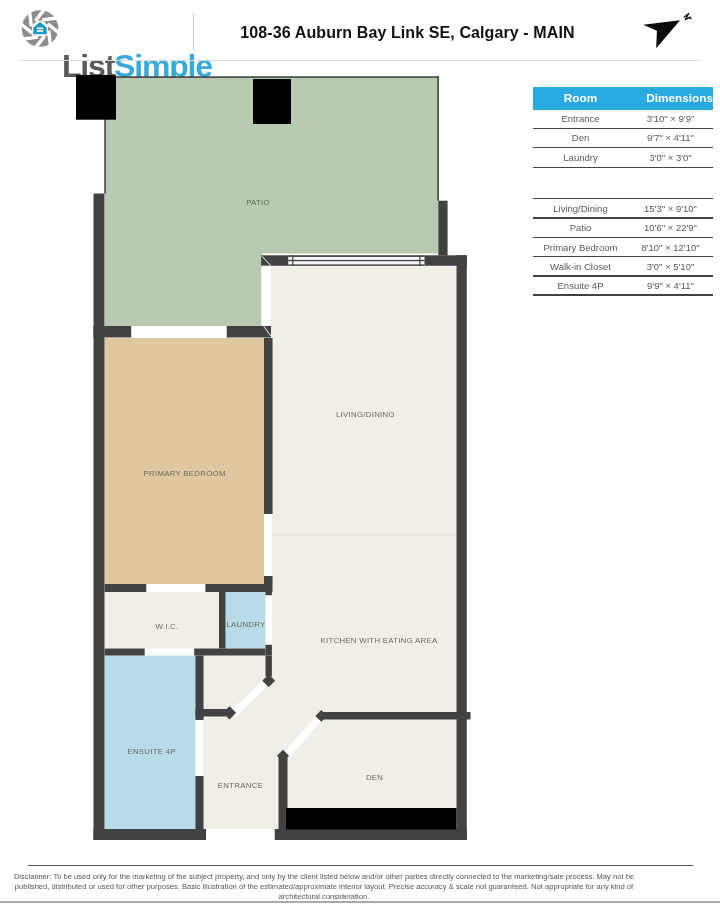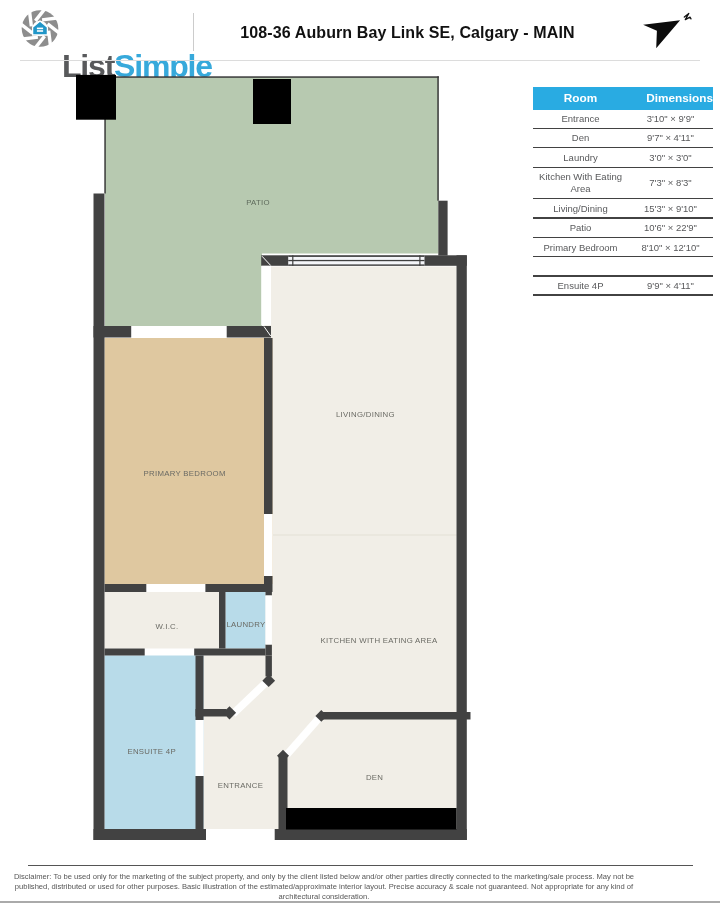--- a/index.html
+++ b/index.html
@@ -74,40 +74,40 @@
   <div class="abs" style="left:0;top:42.4px;width:180px;height:17.8px;display:flex;align-items:center;">
       <div style="width:95px;text-align:center;">Den</div>
       <div style="width:85px;text-align:center;">9'7" × 4'11"</div>
     </div>
 
   <div class="abs" style="left:0;top:61.7px;width:180px;height:18.2px;display:flex;align-items:center;">
       <div style="width:95px;text-align:center;">Laundry</div>
       <div style="width:85px;text-align:center;">3'0" × 3'0"</div>
     </div>
 
-  <div class="abs" style="left:0;top:81.4px;width:180px;height:29.8px;display:flex;align-items:center;">
-      <div style="width:95px;text-align:center;line-height:12px;">Kitchen With Eating<br>Area</div>
-      <div style="width:85px;text-align:center;">7'3" × 8'3"</div>
-    </div>
 
   <div class="abs" style="left:0;top:112.7px;width:180px;height:17.9px;display:flex;align-items:center;">
       <div style="width:95px;text-align:center;">Living/Dining</div>
       <div style="width:85px;text-align:center;">15'3" × 9'10"</div>
     </div>
 
   <div class="abs" style="left:0;top:132.1px;width:180px;height:17.8px;display:flex;align-items:center;">
       <div style="width:95px;text-align:center;">Patio</div>
       <div style="width:85px;text-align:center;">10'6" × 22'9"</div>
     </div>
 
   <div class="abs" style="left:0;top:151.4px;width:180px;height:17.9px;display:flex;align-items:center;">
       <div style="width:95px;text-align:center;">Primary Bedroom</div>
       <div style="width:85px;text-align:center;">8'10" × 12'10"</div>
     </div>
 
+  <div class="abs" style="left:0;top:170.8px;width:180px;height:17.8px;display:flex;align-items:center;">
+      <div style="width:95px;text-align:center;">Walk-in Closet</div>
+      <div style="width:85px;text-align:center;">3'0" × 5'10"</div>
+    </div>
 
   <div class="abs" style="left:0;top:190.1px;width:180px;height:17.6px;display:flex;align-items:center;">
       <div style="width:95px;text-align:center;">Ensuite 4P</div>
       <div style="width:85px;text-align:center;">9'9" × 4'11"</div>
     </div>
 
   <div class="abs" style="left:0;top:40.9px;width:180px;height:1.5px;background:#424242;"></div>
   <div class="abs" style="left:0;top:60.2px;width:180px;height:1.5px;background:#424242;"></div>
   <div class="abs" style="left:0;top:79.9px;width:180px;height:1.5px;background:#424242;"></div>
   <div class="abs" style="left:0;top:111.2px;width:180px;height:1.5px;background:#424242;"></div>

